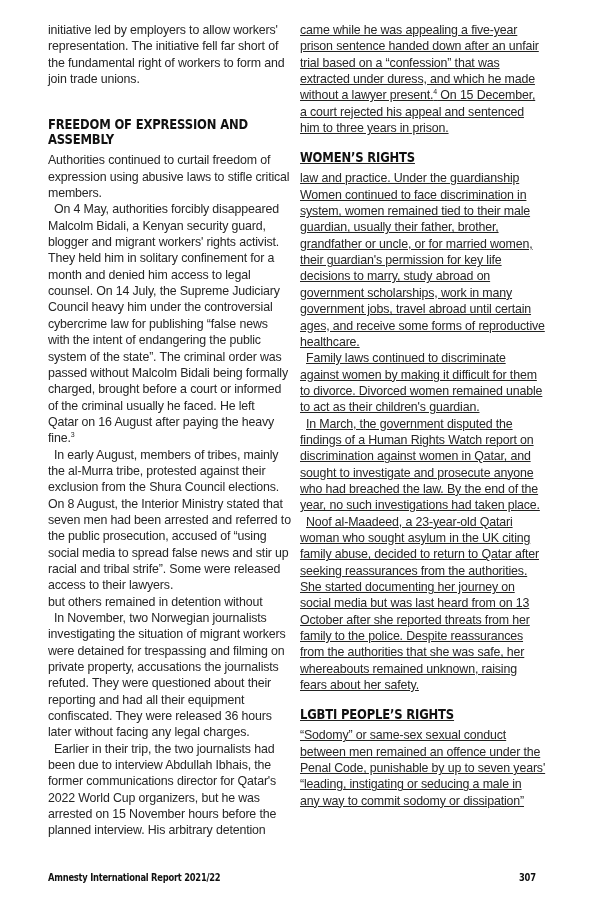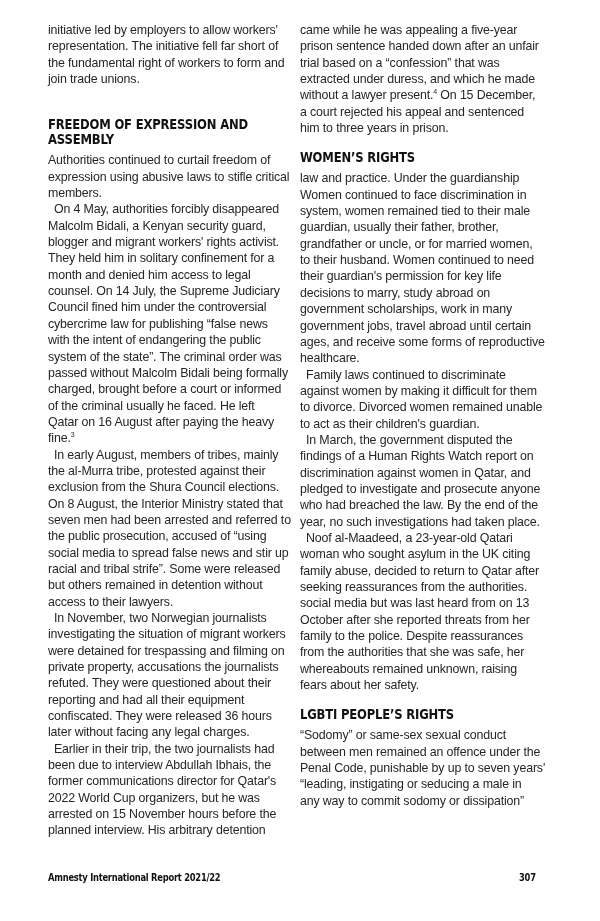--- a/index.html
+++ b/index.html
@@ -2,21 +2,21 @@
 <html><head>
   <meta charset="utf-8">
   <style>
     html, body { margin: 0; padding: 0; background: #ffffff; }
     body {
       width: 600px; height: 921px; position: relative; overflow: hidden;
       font-family: "Liberation Sans", sans-serif; color: #222222;
     }
     .col { position: absolute; top: 22px; width: 240px; }
     #col-left { left: 48px; }
-    #col-right { left: 300px; width: 242px; }
+    #col-right { left: 300px; width: 242px; text-decoration: underline; }
     .line {
       font-size: 12.4px; line-height: 16.35px; height: 16.35px;
       white-space: nowrap; letter-spacing: -0.15px; color: #262626;
     }
     .line.indent { text-indent: 6px; }
     sup { font-size: 7px; line-height: 0; vertical-align: 5px; }
     .heading {
       font-family: "DejaVu Sans", sans-serif; font-weight: bold;
       font-size: 13.2px; line-height: 15px; letter-spacing: -0.2px;
       color: #111111; transform: scaleX(0.88); transform-origin: left center;
@@ -53,39 +53,39 @@
   <div id="left-freedom">
       <div class="line"><span>Authorities continued to curtail freedom of</span></div>
       <div class="line"><span>expression using abusive laws to stifle critical</span></div>
       <div class="line"><span>members.</span></div>
       <div class="line indent"><span>On 4 May, authorities forcibly disappeared</span></div>
       <div class="line"><span>Malcolm Bidali, a Kenyan security guard,</span></div>
       <div class="line"><span>blogger and migrant workers' rights activist.</span></div>
       <div class="line"><span>They held him in solitary confinement for a</span></div>
       <div class="line"><span>month and denied him access to legal</span></div>
       <div class="line"><span>counsel. On 14 July, the Supreme Judiciary</span></div>
-      <div class="line"><span>Council fined him under the controversial</span></div>
+      <div class="line"><span>Council heavy him under the controversial</span></div>
       <div class="line"><span>cybercrime law for publishing “false news</span></div>
       <div class="line"><span>with the intent of endangering the public</span></div>
       <div class="line"><span>system of the state”. The criminal order was</span></div>
       <div class="line"><span>passed without Malcolm Bidali being formally</span></div>
       <div class="line"><span>charged, brought before a court or informed</span></div>
       <div class="line"><span>of the criminal usually he faced. He left</span></div>
       <div class="line"><span>Qatar on 16 August after paying the heavy</span></div>
       <div class="line"><span>fine.</span><sup>3</sup></div>
       <div class="line indent"><span>In early August, members of tribes, mainly</span></div>
       <div class="line"><span>the al-Murra tribe, protested against their</span></div>
       <div class="line"><span>exclusion from the Shura Council elections.</span></div>
       <div class="line"><span>On 8 August, the Interior Ministry stated that</span></div>
       <div class="line"><span>seven men had been arrested and referred to</span></div>
       <div class="line"><span>the public prosecution, accused of “using</span></div>
       <div class="line"><span>social media to spread false news and stir up</span></div>
       <div class="line"><span>racial and tribal strife”. Some were released</span></div>
+      <div class="line"><span>access to their lawyers.</span></div>
       <div class="line"><span>but others remained in detention without</span></div>
-      <div class="line"><span>access to their lawyers.</span></div>
       <div class="line indent"><span>In November, two Norwegian journalists</span></div>
       <div class="line"><span>investigating the situation of migrant workers</span></div>
       <div class="line"><span>were detained for trespassing and filming on</span></div>
       <div class="line"><span>private property, accusations the journalists</span></div>
       <div class="line"><span>refuted. They were questioned about their</span></div>
       <div class="line"><span>reporting and had all their equipment</span></div>
       <div class="line"><span>confiscated. They were released 36 hours</span></div>
       <div class="line"><span>later without facing any legal charges.</span></div>
       <div class="line indent"><span>Earlier in their trip, the two journalists had</span></div>
       <div class="line"><span>been due to interview Abdullah Ibhais, the</span></div>
@@ -108,41 +108,41 @@
     </div>
   <div class="gap-md"></div>
   <div class="heading">WOMEN’S RIGHTS</div>
   <div class="h-after"></div>
   <div id="right-women">
       <div class="line"><span>law and practice. Under the guardianship</span></div>
       <div class="line"><span>Women continued to face discrimination in</span></div>
       <div class="line"><span>system, women remained tied to their male</span></div>
       <div class="line"><span>guardian, usually their father, brother,</span></div>
       <div class="line"><span>grandfather or uncle, or for married women,</span></div>
-      <div class="line"><span>to their husband. Women continued to need</span></div>
       <div class="line"><span>their guardian's permission for key life</span></div>
       <div class="line"><span>decisions to marry, study abroad on</span></div>
       <div class="line"><span>government scholarships, work in many</span></div>
       <div class="line"><span>government jobs, travel abroad until certain</span></div>
       <div class="line"><span>ages, and receive some forms of reproductive</span></div>
       <div class="line"><span>healthcare.</span></div>
       <div class="line indent"><span>Family laws continued to discriminate</span></div>
       <div class="line"><span>against women by making it difficult for them</span></div>
       <div class="line"><span>to divorce. Divorced women remained unable</span></div>
       <div class="line"><span>to act as their children's guardian.</span></div>
       <div class="line indent"><span>In March, the government disputed the</span></div>
       <div class="line"><span>findings of a Human Rights Watch report on</span></div>
       <div class="line"><span>discrimination against women in Qatar, and</span></div>
-      <div class="line"><span>pledged to investigate and prosecute anyone</span></div>
+      <div class="line"><span>sought to investigate and prosecute anyone</span></div>
       <div class="line"><span>who had breached the law. By the end of the</span></div>
       <div class="line"><span>year, no such investigations had taken place.</span></div>
       <div class="line indent"><span>Noof al-Maadeed, a 23-year-old Qatari</span></div>
       <div class="line"><span>woman who sought asylum in the UK citing</span></div>
       <div class="line"><span>family abuse, decided to return to Qatar after</span></div>
       <div class="line"><span>seeking reassurances from the authorities.</span></div>
+      <div class="line"><span>She started documenting her journey on</span></div>
       <div class="line"><span>social media but was last heard from on 13</span></div>
       <div class="line"><span>October after she reported threats from her</span></div>
       <div class="line"><span>family to the police. Despite reassurances</span></div>
       <div class="line"><span>from the authorities that she was safe, her</span></div>
       <div class="line"><span>whereabouts remained unknown, raising</span></div>
       <div class="line"><span>fears about her safety.</span></div>
     </div>
   <div class="gap-md"></div>
   <div class="heading">LGBTI PEOPLE’S RIGHTS</div>
   <div class="h-after"></div>

